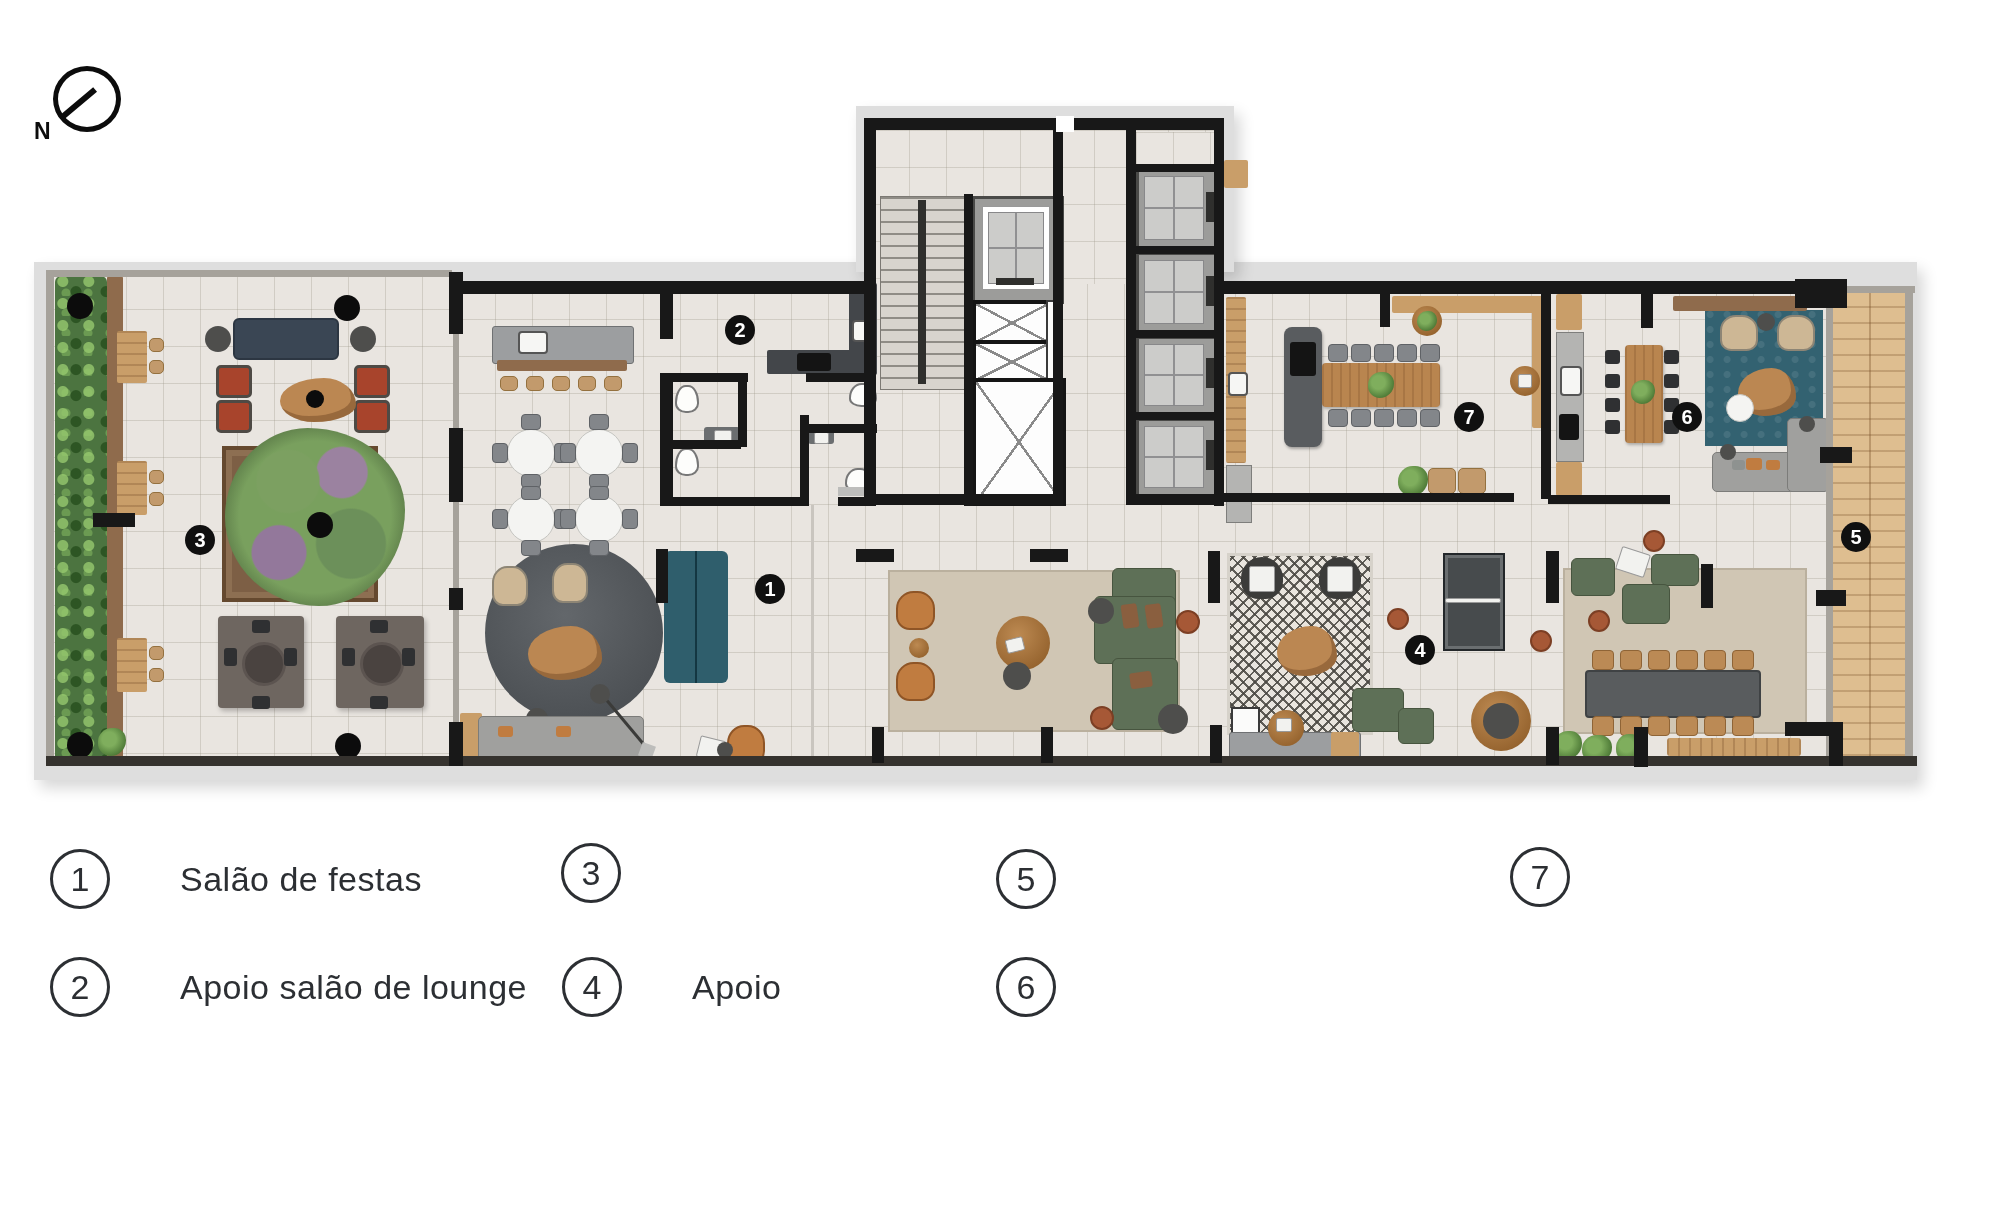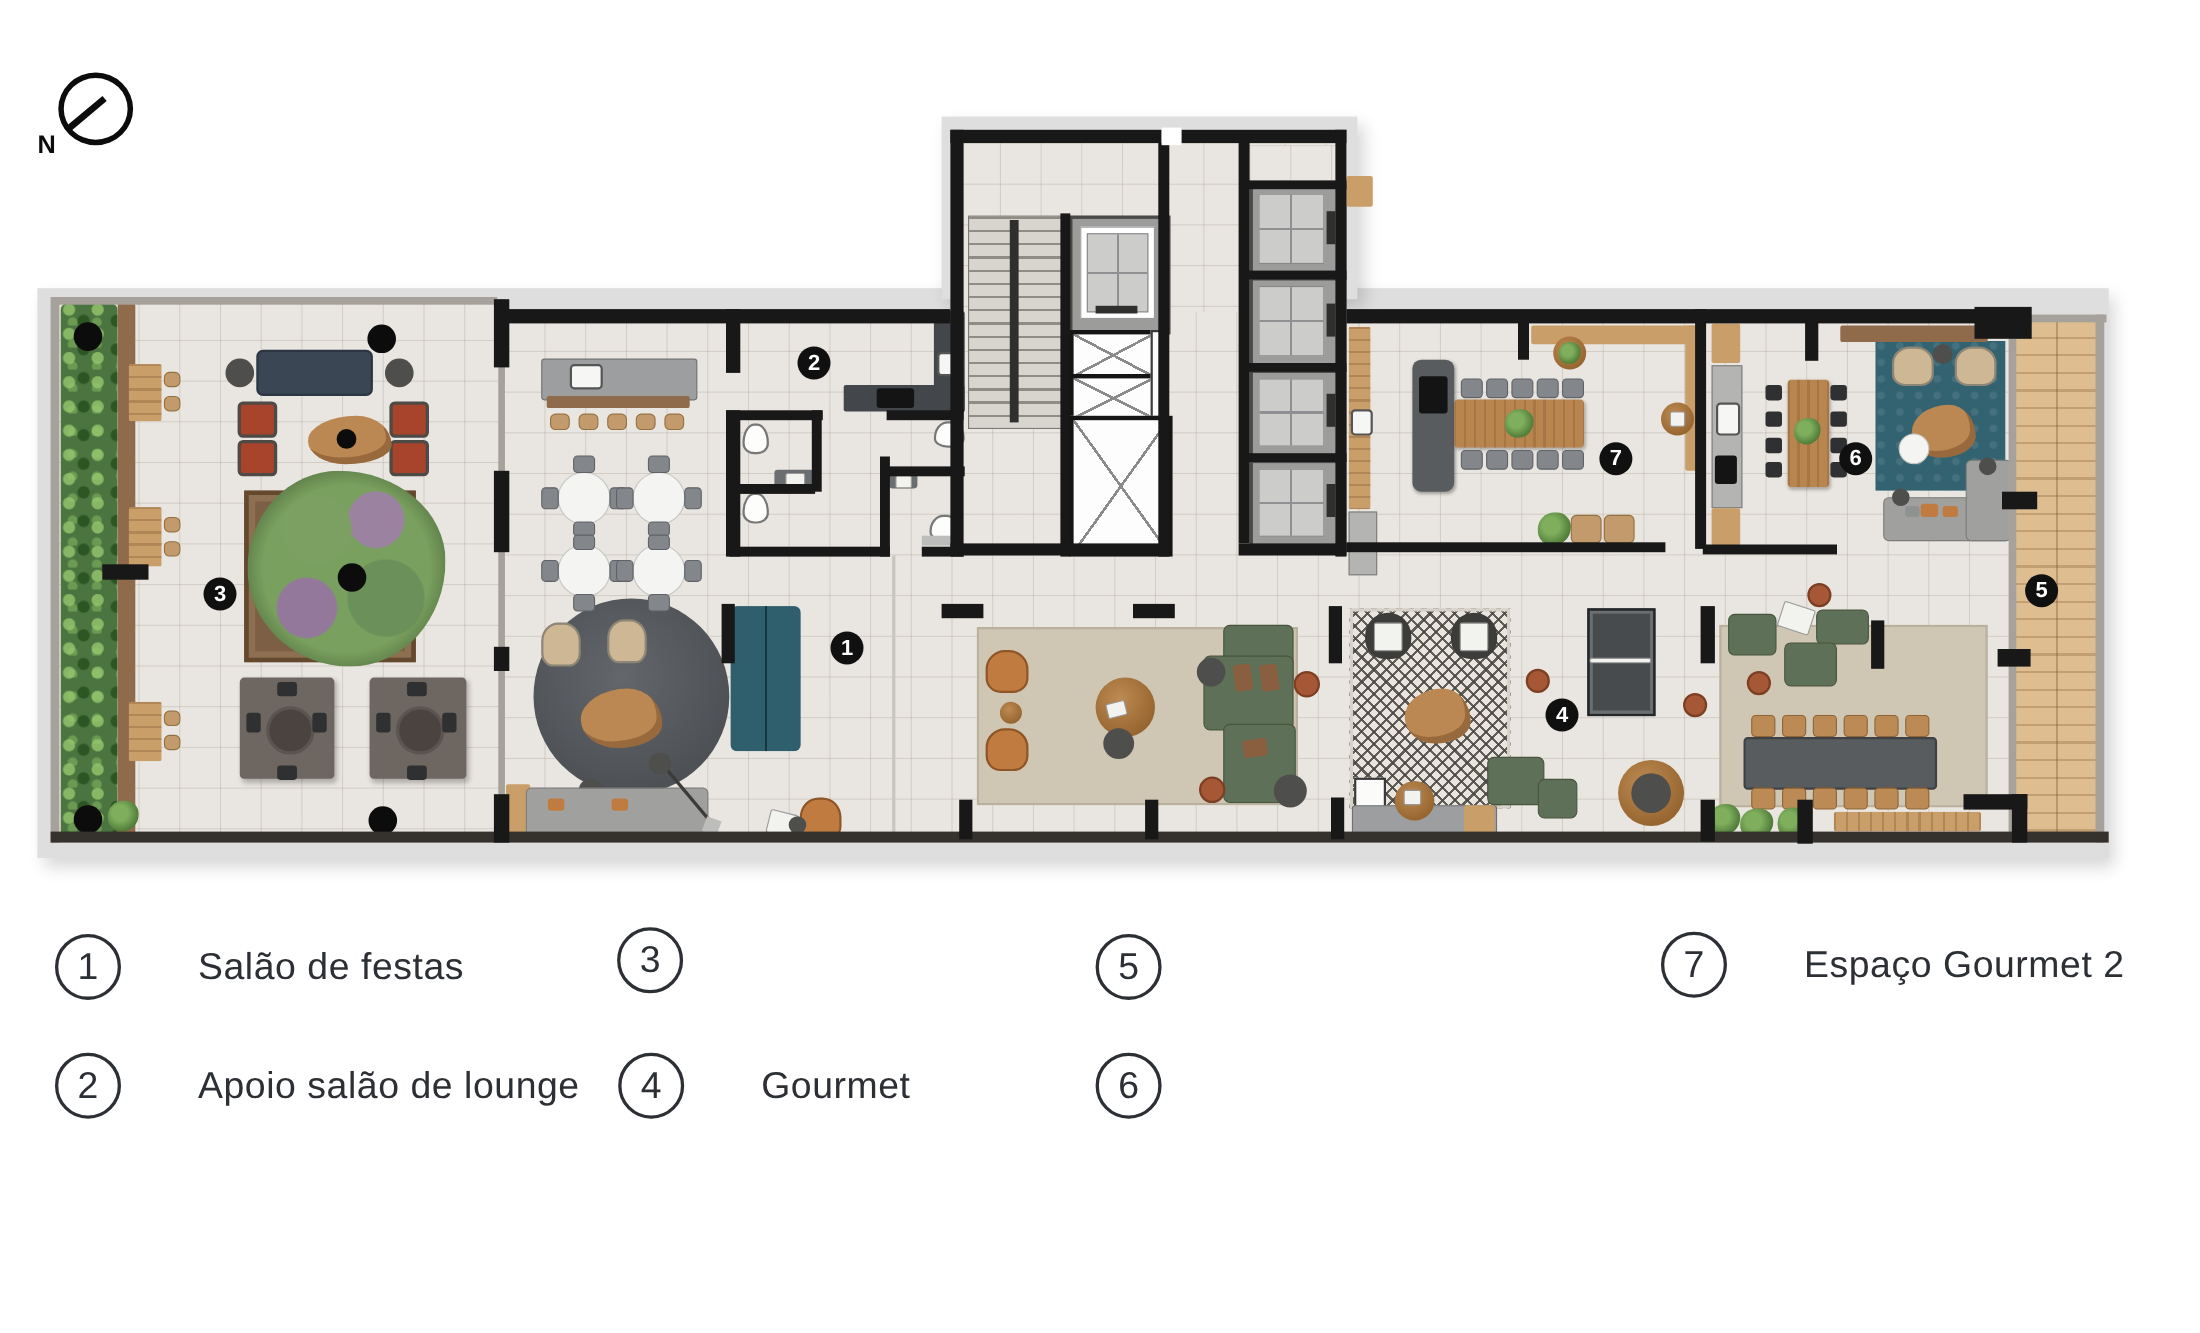--- a/index.html
+++ b/index.html
@@ -470,32 +470,31 @@
     </div>
     <div class="legend-item" style="left:561px;top:843px;">
       <div class="lcircle">
           <span>3</span>
         </div>
     </div>
     <div class="legend-item" style="left:562px;top:957px;">
       <div class="lcircle">
           <span>4</span>
         </div>
-      <div class="llabel">Gourmet</div>
+      <div class="llabel">Apoio</div>
     </div>
     <div class="legend-item" style="left:996px;top:849px;">
       <div class="lcircle">
           <span>5</span>
         </div>
     </div>
     <div class="legend-item" style="left:996px;top:957px;">
       <div class="lcircle">
           <span>6</span>
         </div>
     </div>
     <div class="legend-item" style="left:1510px;top:847px;">
       <div class="lcircle">
           <span>7</span>
         </div>
-      <div class="llabel">Espaço Gourmet 2</div>
     </div>
   </div>
 </div>
 
 </body></html>

